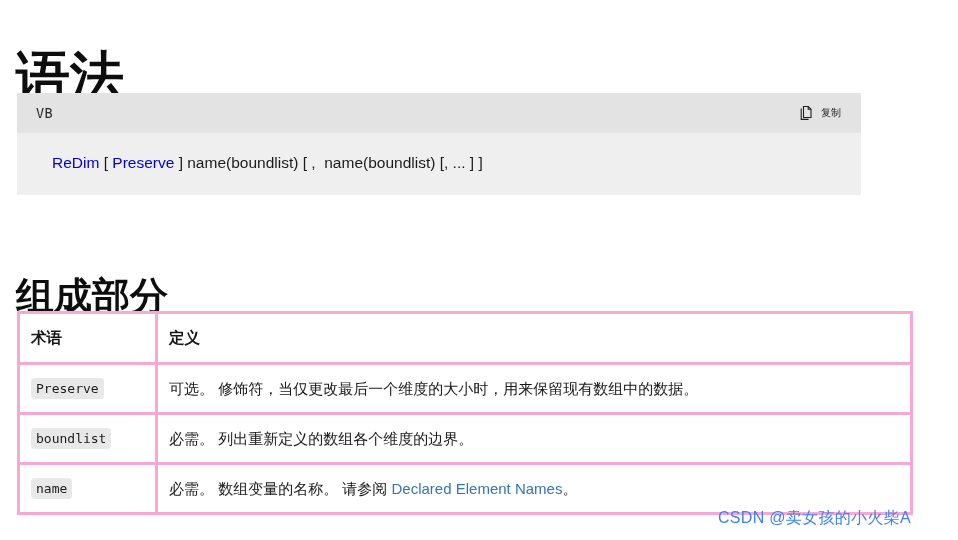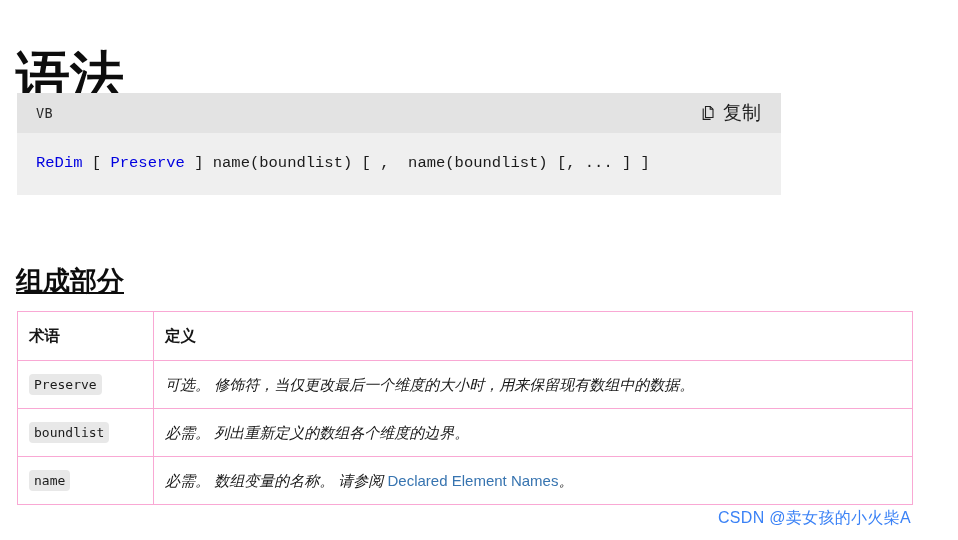--- a/index.html
+++ b/index.html
@@ -31,35 +31,34 @@
     font-weight: bold;
     letter-spacing: 0px;
     line-height: 56px;
     color: #0d0d0d;
     white-space: nowrap;
   }
 
   .h-parts {
     position: absolute;
     left: 16px;
-    top: 240px;
-    font-size: 27px;
+    top: 248px;
+    font-size: 38px;
     font-weight: bold;
     line-height: 46px;
     color: #0d0d0d;
     white-space: nowrap;
-    text-decoration: underline;
   }
 
   
   .codeblock {
     position: absolute;
     left: 17px;
     top: 93px;
-    width: 764px;
+    width: 844px;
     background: #efefef;
   }
   .code-header {
     height: 40px;
     background: #e3e3e3;
     display: flex;
     align-items: center;
     justify-content: space-between;
     padding: 0 16px 0 19px;
     box-sizing: border-box;
@@ -69,57 +68,58 @@
     font-size: 13.5px;
     color: #2b2b2b;
     letter-spacing: 0.4px;
   }
   .copy-button {
     display: flex;
     align-items: center;
     gap: 7px;
     cursor: pointer;
     color: #1f1f1f;
-    font-size: 19px;
+    font-size: 10px;
     padding: 3px 4px;
   }
   .copy-icon {
     display: inline-block;
     width: 15px;
     height: 16px;
     position: relative;
   }
   .copy-icon svg { display: block; }
 
   .code-body {
     padding: 20px 19px 22px 19px;
     box-sizing: border-box;
   }
   .code-line {
-    font-family: Liberation Mono, monospace;
+    font-family: Liberation Sans, sans-serif;
     font-size: 15.5px;
     line-height: 20px;
     white-space: pre;
     color: #1b1b1b;
+    margin-left: 16px;
   }
   .kw { color: #0000e0; }
 
   
   .parts-table {
     position: absolute;
     left: 17px;
     top: 311px;
     width: 896px;
     border-collapse: collapse;
     background: #ffffff;
     table-layout: fixed;
   }
   .parts-table th,
   .parts-table td {
-    border: 1px solid #f9a8d4;
+    border: 3px solid #f9a8d4;
     text-align: left;
     vertical-align: middle;
     padding: 0 0 0 11px;
     font-size: 15px;
     color: #171717;
   }
   .parts-table th {
     height: 48px;
     font-weight: bold;
     font-size: 15.5px;
@@ -134,21 +134,20 @@
     background: #e8e8e8;
     border-radius: 4px;
     padding: 2px 5px;
     font-family: "DejaVu Sans Mono", "Liberation Mono", monospace;
     font-size: 13px;
     color: #1b1b1b;
     line-height: 17px;
   }
   .def-text {
     line-height: 22px;
-    font-style: italic;
   }
   .doclink {
     color: #3774b0;
     text-decoration: none;
   }
 
   
   .watermark {
     position: absolute;
     left: 718px;

